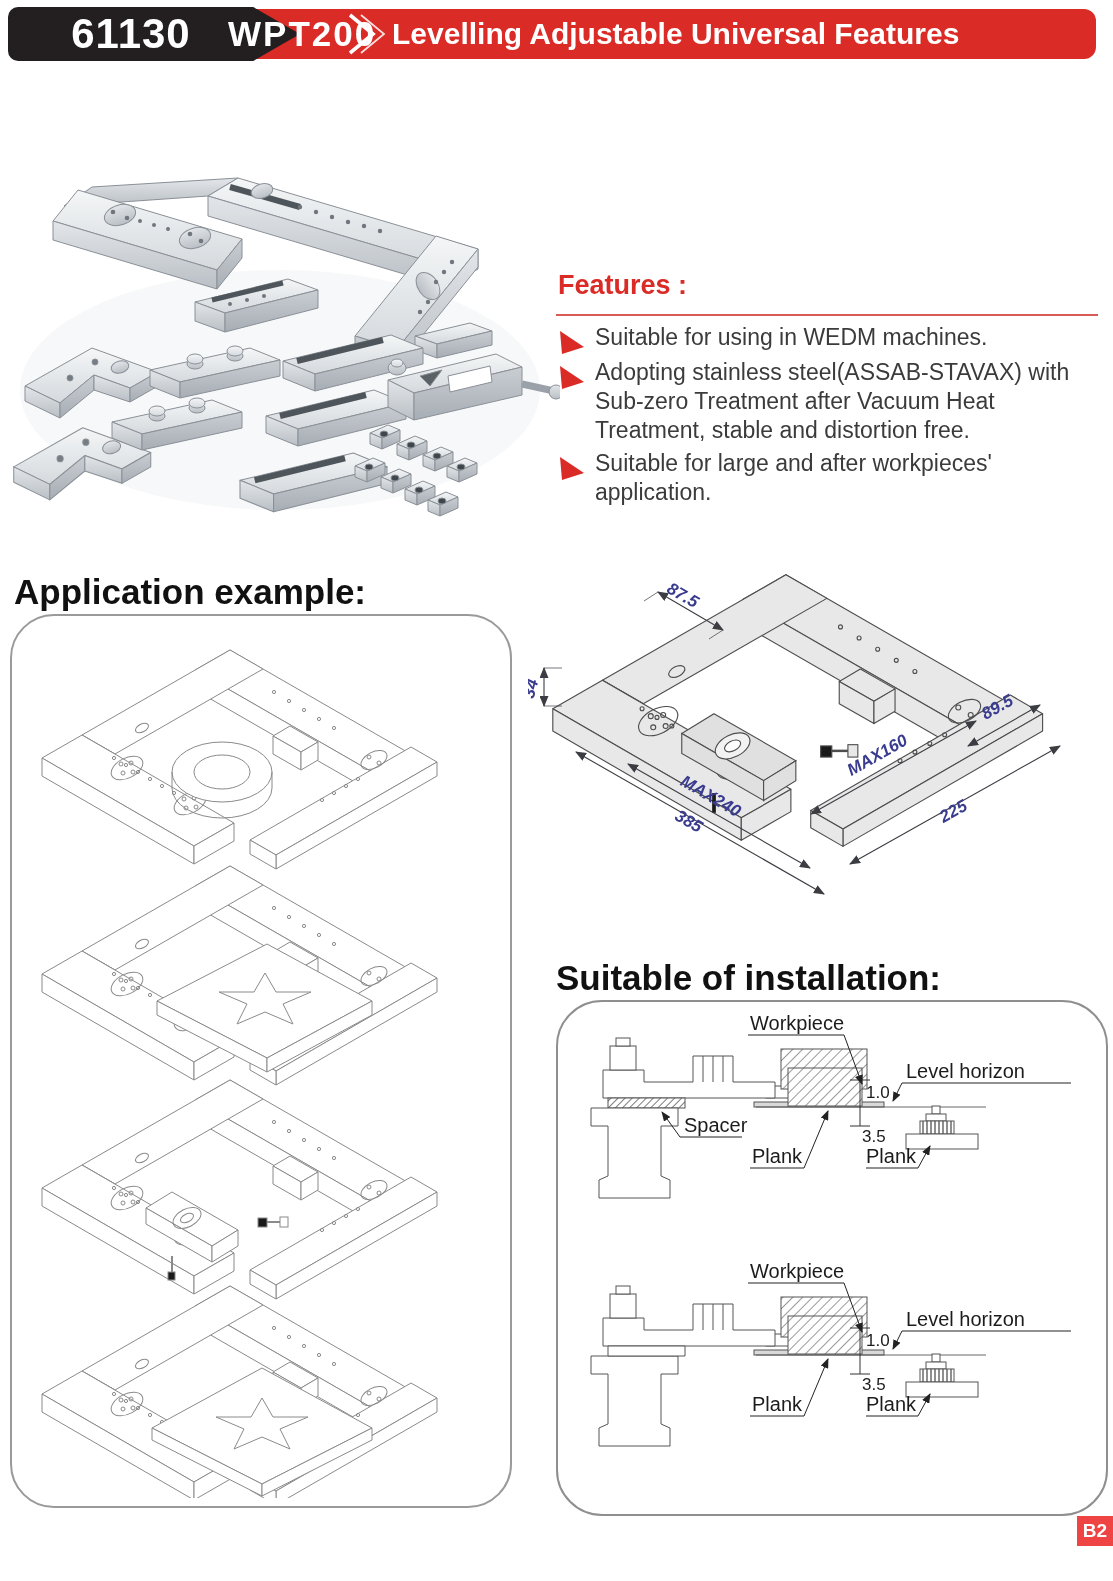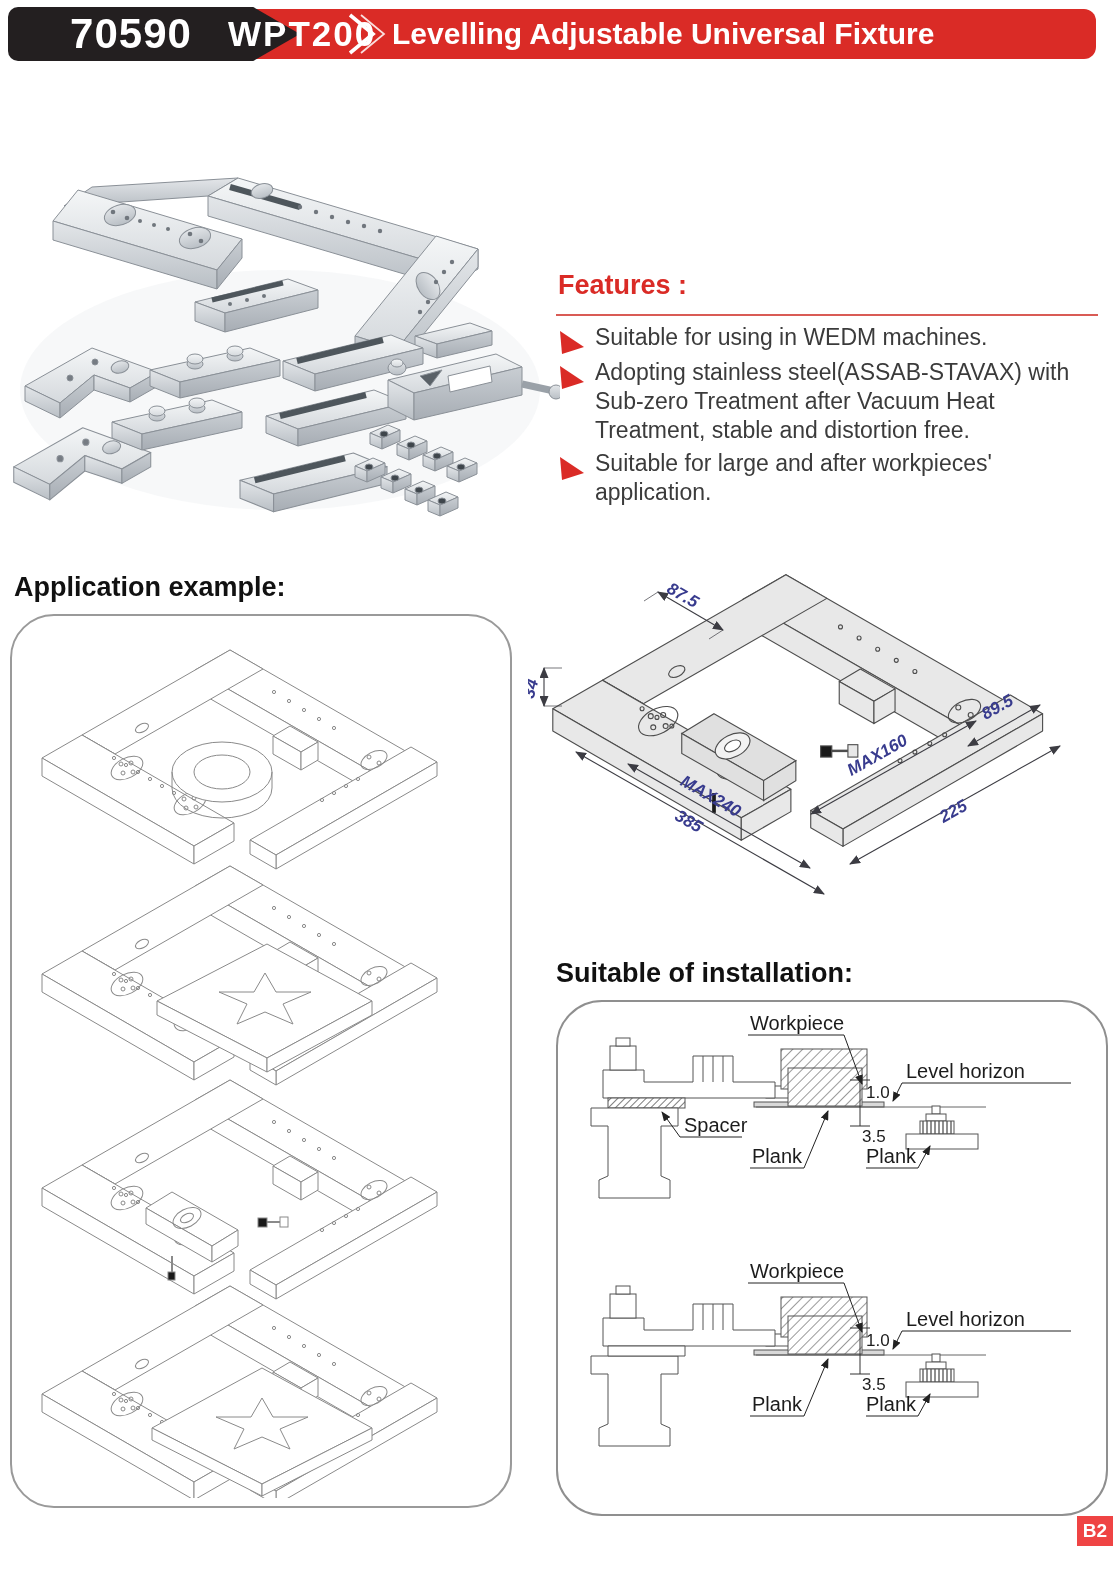--- a/index.html
+++ b/index.html
@@ -19,21 +19,21 @@
   .hdr-title{position:absolute;left:392px;top:9px;height:50px;line-height:50px;
              color:#ffffff;font-size:30px;font-weight:bold;}
   
   .feat-head{position:absolute;left:558px;top:270px;font-size:27px;font-weight:bold;color:#da2b26;}
   .feat-line{position:absolute;left:556px;top:314px;width:542px;height:2px;background:#d95b55;}
   .feat-list{position:absolute;left:556px;top:322px;width:548px;list-style:none;margin:1px;padding:0;}
   .feat-list li{display:flex;align-items:flex-start;margin-bottom:3px;
                 font-size:23px;line-height:1.27;color:#3b3b3b;}
   .feat-list li .tri{flex:0 0 auto;margin:6px 10px 0 2px;}
   
-  .sec-head{position:absolute;font-size:27px;font-weight:bold;color:#111111;}
+  .sec-head{position:absolute;font-size:35px;font-weight:bold;color:#111111;}
   .panel{position:absolute;border:2px solid #9a9a9a;background:#ffffff;}
   .panel.app{left:10px;top:614px;width:498px;height:890px;border-radius:44px;}
   .panel.inst{left:556px;top:1000px;width:548px;height:512px;border-radius:46px;border-color:#8f8f8f;}
   
   .abs{position:absolute;}
   
   .pmark{position:absolute;left:1077px;top:1516px;width:36px;height:30px;background:#ef4444;
          color:#ffffff;font-size:19px;font-weight:bold;text-align:center;line-height:30px;}
   
   text{font-family:"Liberation Sans",sans-serif;}
@@ -158,27 +158,27 @@
           <circle cx="95" cy="272" r="3" fill="#767c83"></circle>
         <ellipse cx="120" cy="277" rx="9" ry="6" transform="rotate(-15 120 277)" fill="url(#u2)"></ellipse>
       </g>
 
       <polygon id="star" points="205,122 216,141 251,141 223,153 233,173 205,161 177,173 187,153 159,141 194,141" fill="#ffffff" stroke="#8a8a8a" stroke-width="1"></polygon>
     </defs>
   </svg>
 
   <div class="hdr-banner"></div>
   <div class="hdr-black"></div>
-  <div class="hdr-num">70590</div>
+  <div class="hdr-num">61130</div>
   <div class="hdr-model">WPT200</div>
   <svg class="hdr-chev" width="46" height="46">
     <path d="M6,4 L29,23 L6,42" fill="none" stroke="#ffffff" stroke-width="3.6"></path>
     <path d="M17,4 L40,23 L17,42" fill="none" stroke="#ffffff" stroke-width="1.8" opacity="0.85"></path>
   </svg>
-  <div class="hdr-title">Levelling Adjustable Universal Fixture</div>
+  <div class="hdr-title">Levelling Adjustable Universal Features</div>
 
   <svg class="abs" style="left:0;top:90px" width="560" height="450" viewBox="0 0 560 450">
     <ellipse cx="280" cy="300" rx="260" ry="120" fill="#eef0f2" opacity="0.45"></ellipse>
     <g stroke="#8a9097" stroke-width="1" stroke-linejoin="round">
 
       <path d="M238,88 L208,106 L64,116 L92,97 Z" fill="url(#u2)"></path>
       <path d="M238,88 L478,159 L448,177 L208,106 Z" fill="url(#u1)"></path>
       <path d="M208,106 L448,177 L448,197 L208,126 Z" fill="url(#u2)"></path>
       <path d="M448,177 L478,159 L478,179 L448,197 Z" fill="url(#u3)"></path>
       <path d="M478,159 L397,259 L355,246 L436,146 Z" fill="url(#u1)"></path>

